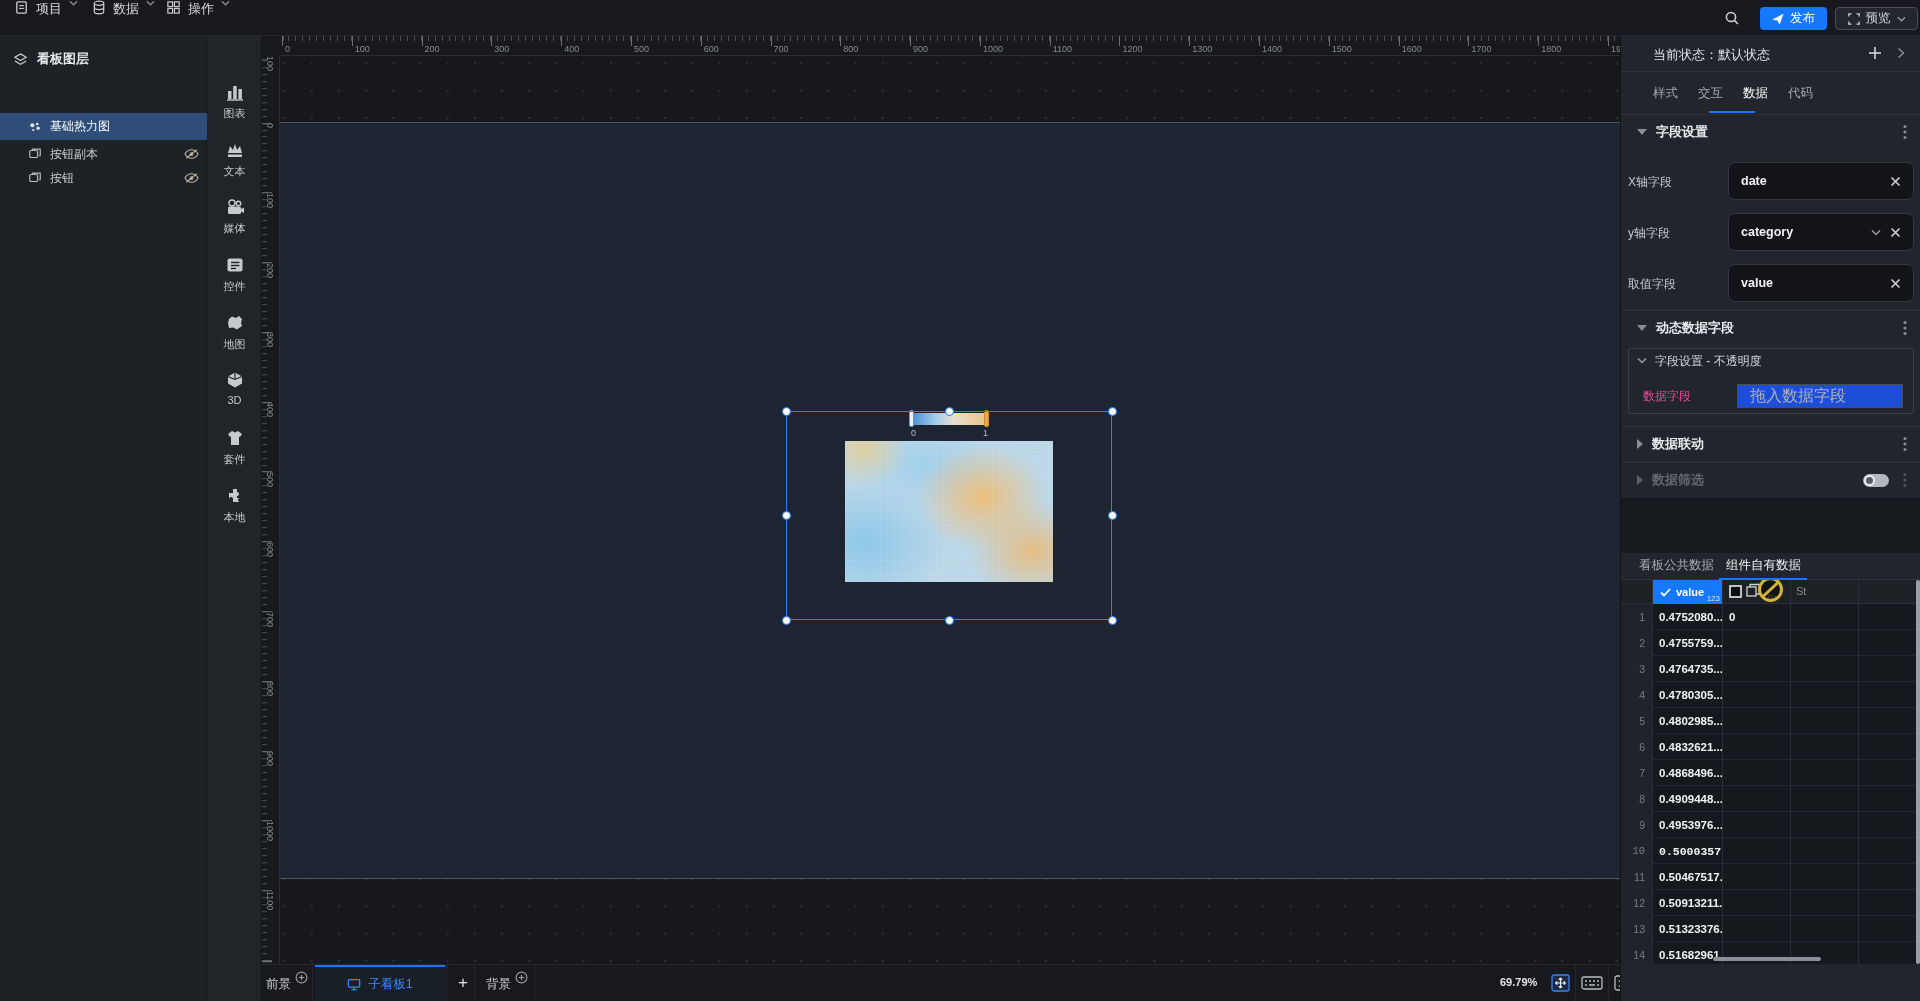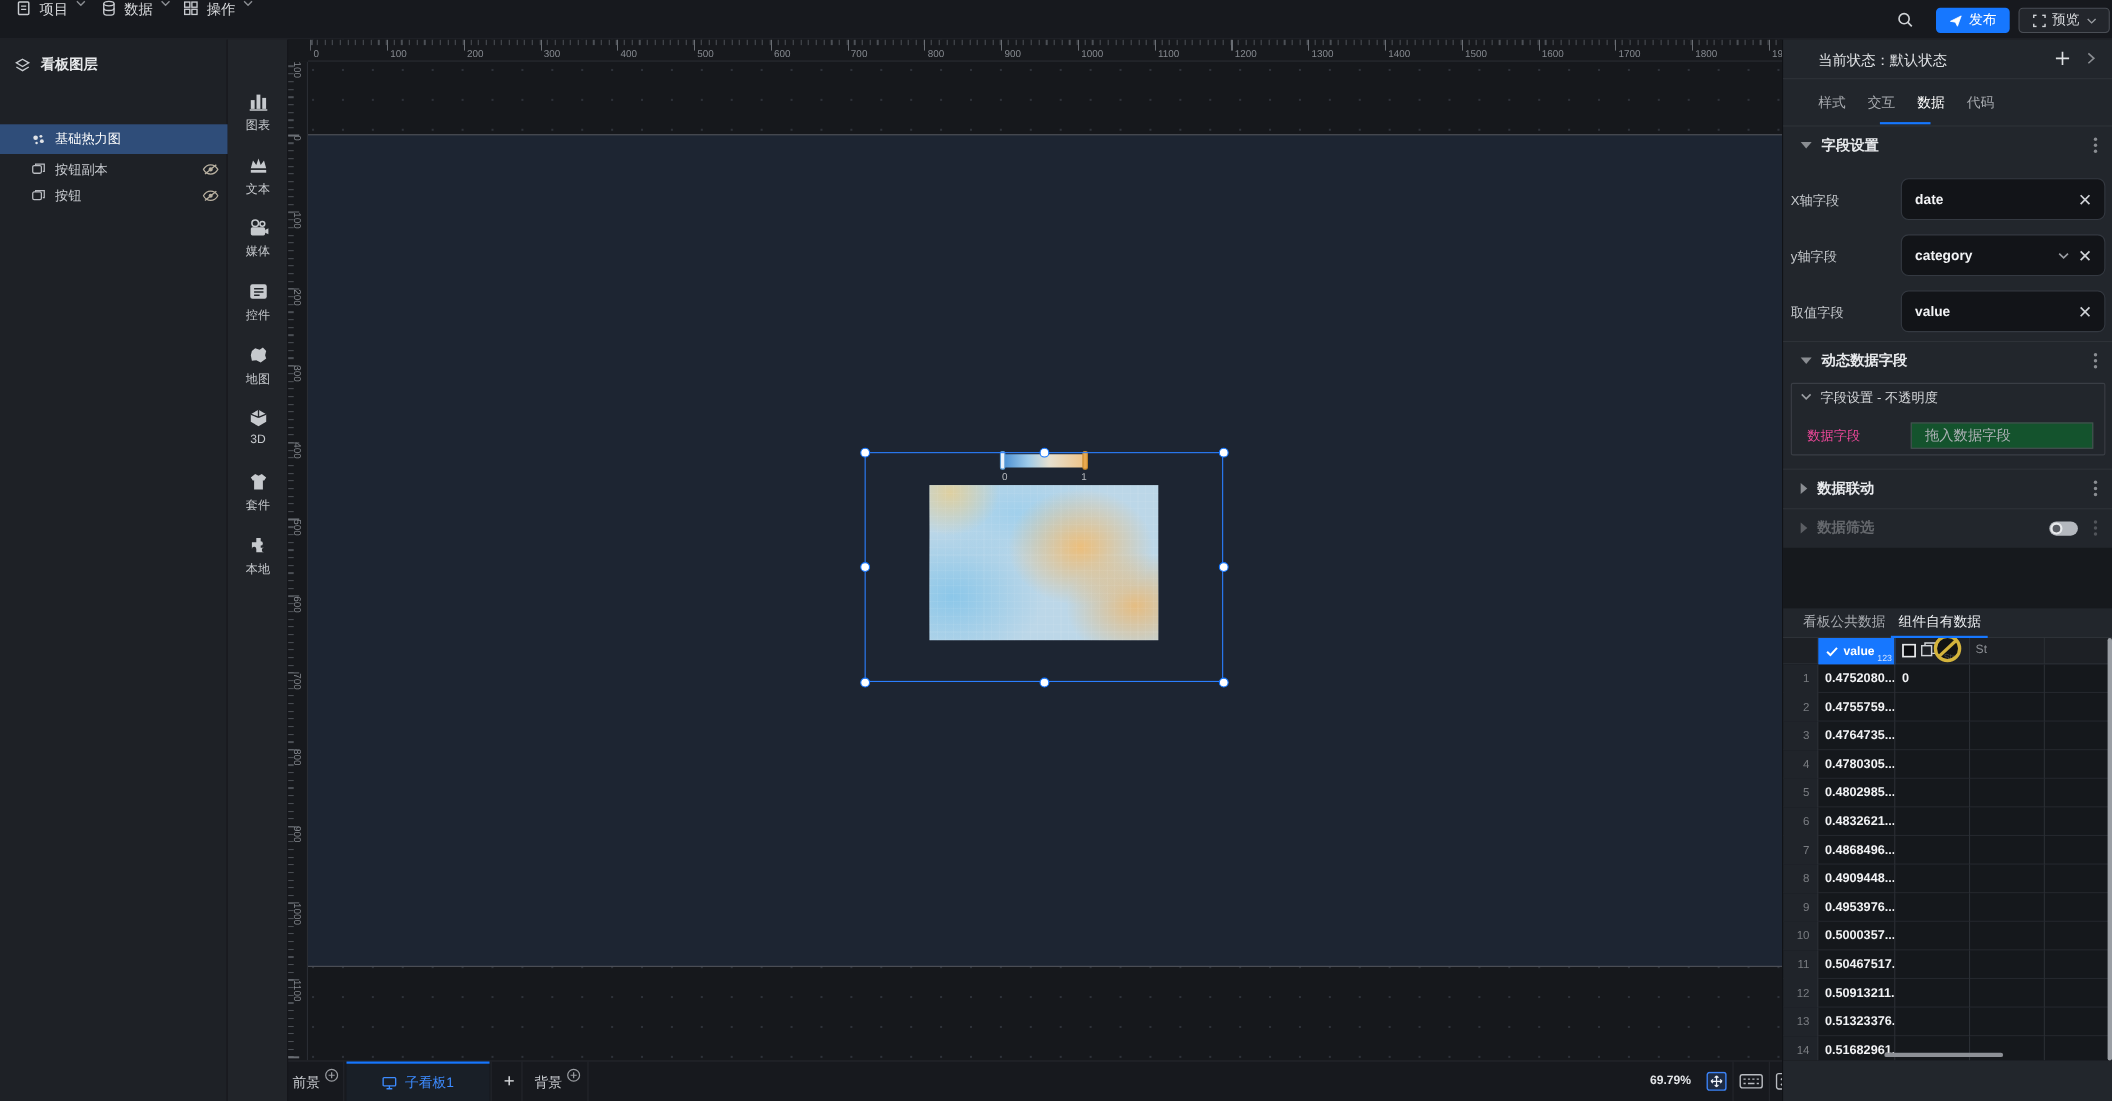--- a/index.html
+++ b/index.html
@@ -82,22 +82,22 @@
   .sechead{position:absolute;left:0;width:300px;height:34px;display:flex;align-items:center;gap:9px;padding-left:16px;
     color:#e8eaed;font-weight:700;font-size:13px;border-top:1px solid #2e3238}
   .caret-down{width:0;height:0;border-left:5px solid transparent;border-right:5px solid transparent;border-top:6px solid #8a8d92}
   .caret-right{width:0;height:0;border-top:5px solid transparent;border-bottom:5px solid transparent;border-left:6px solid #8a8d92}
   .kebab{position:absolute;right:14px;top:50%;transform:translateY(-50%)}
   .flabel{position:absolute;left:7px;font-size:12px;color:#c5c8cc}
   .finput{position:absolute;left:107px;width:186px;height:38px;background:#121418;border:1px solid #343941;border-radius:7px;
     display:flex;align-items:center;padding:0 12px;color:#f2f3f5;font-weight:700;font-size:12.5px}
   .finput .xic{margin-left:auto}
   .subbox{position:absolute;left:7px;top:312px;width:286px;height:66px;border:1px solid #3a3e45;border-radius:2px}
-  .dragbox{position:absolute;left:108px;top:35px;width:166px;height:24px;border:1px solid #4a4e54;background:#14532d;
-    display:flex;align-items:center;padding:0 12px;color:#aeb1b6;font-size:13px}
+  .dragbox{position:absolute;left:108px;top:35px;width:166px;height:24px;border:1px solid #4a4e54;background:#1d4ed8;
+    display:flex;align-items:center;padding:0 12px;color:#aeb1b6;font-size:16px}
   .toggle{position:absolute;left:242px;top:11px;width:26px;height:13px;border-radius:7px;background:#b4b8be}
   .toggle .knob{position:absolute;left:1px;top:1px;width:11px;height:11px;border-radius:50%;background:#585c63;border:2px solid #e8eaec}
   .darkgap{position:absolute;left:0;top:462px;width:300px;height:55px;background:#16191d}
   .dtabs{position:absolute;left:0;top:517px;width:300px;height:27px;border-bottom:1px solid #2e3238;font-size:12.5px}
   .dtab-underline{position:absolute;left:98px;top:542px;width:88px;height:2px;background:#1677ff}
 
   
   .twrap{position:absolute;left:0;top:544px;width:300px;height:384px;background:#15181c;overflow:hidden}
   .thead{position:absolute;left:0;top:0;width:300px;height:24px;background:#1d2025;border-bottom:1px solid #2b2f35}
   .hc{position:absolute;top:0;height:24px;border-right:1px solid #2b2f35}
@@ -674,21 +674,21 @@
             <span class="tc tc3"></span>
             <span class="tc tc4"></span>
           </div>
           <div class="trow" style="top: 208px;">
             <span class="tnum">9</span>
             <span class="tc tc1">0.4953976...</span>
             <span class="tc tc2"></span>
             <span class="tc tc3"></span>
             <span class="tc tc4"></span>
           </div>
-          <div class="trow" style="top: 234px;">
+          <div class="trow" style="top: 234px; font-family: Liberation Mono, monospace;">
             <span class="tnum">10</span>
             <span class="tc tc1">0.5000357...</span>
             <span class="tc tc2"></span>
             <span class="tc tc3"></span>
             <span class="tc tc4"></span>
           </div>
           <div class="trow" style="top: 260px;">
             <span class="tnum">11</span>
             <span class="tc tc1">0.50467517...</span>
             <span class="tc tc2"></span>

